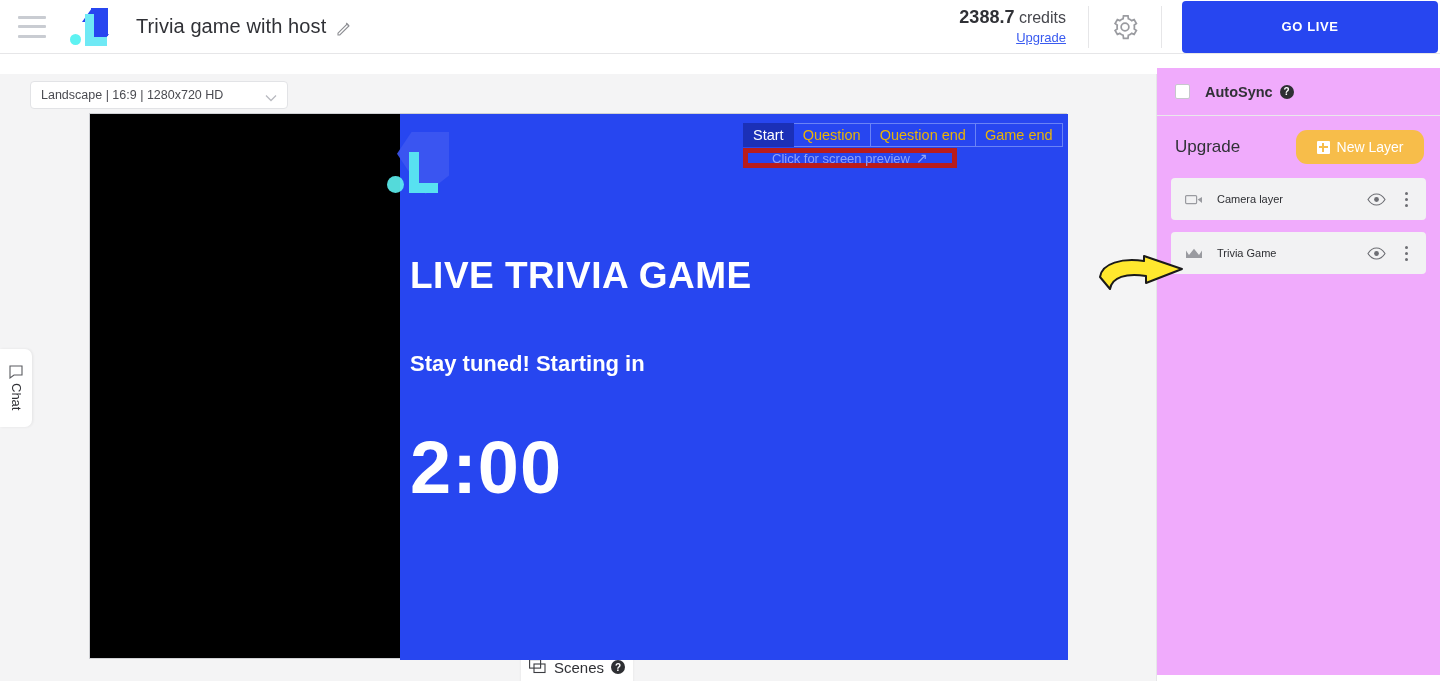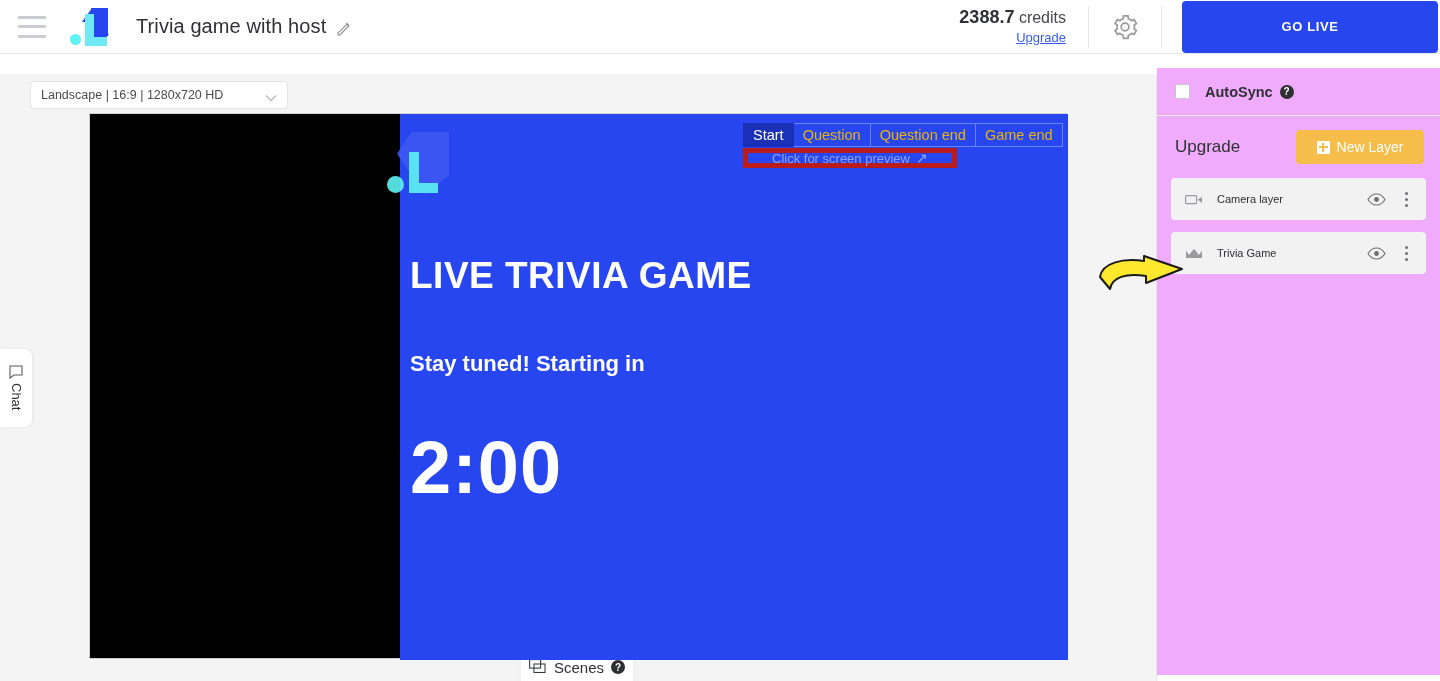--- a/index.html
+++ b/index.html
@@ -335,21 +335,21 @@
   .layers-head {
     height: 62px;
     display: flex; align-items: center;
     padding: 0 16px 0 18px;
   }
   .layers-title { font-size: 17px; color: #303136; }
   .new-layer-btn {
     margin-left: auto;
     background: #f7bd4a;
     color: #ffffff;
-    border: none; border-radius: 4px;
+    border: none; border-radius: 11px;
     height: 34px; width: 128px;
     font-size: 14px;
     display: flex; align-items: center; justify-content: center;
     cursor: pointer;
   }
   .plus-box {
     width: 13px; height: 13px;
     background: #ffffff;
     position: relative;
     margin-right: 7px;

